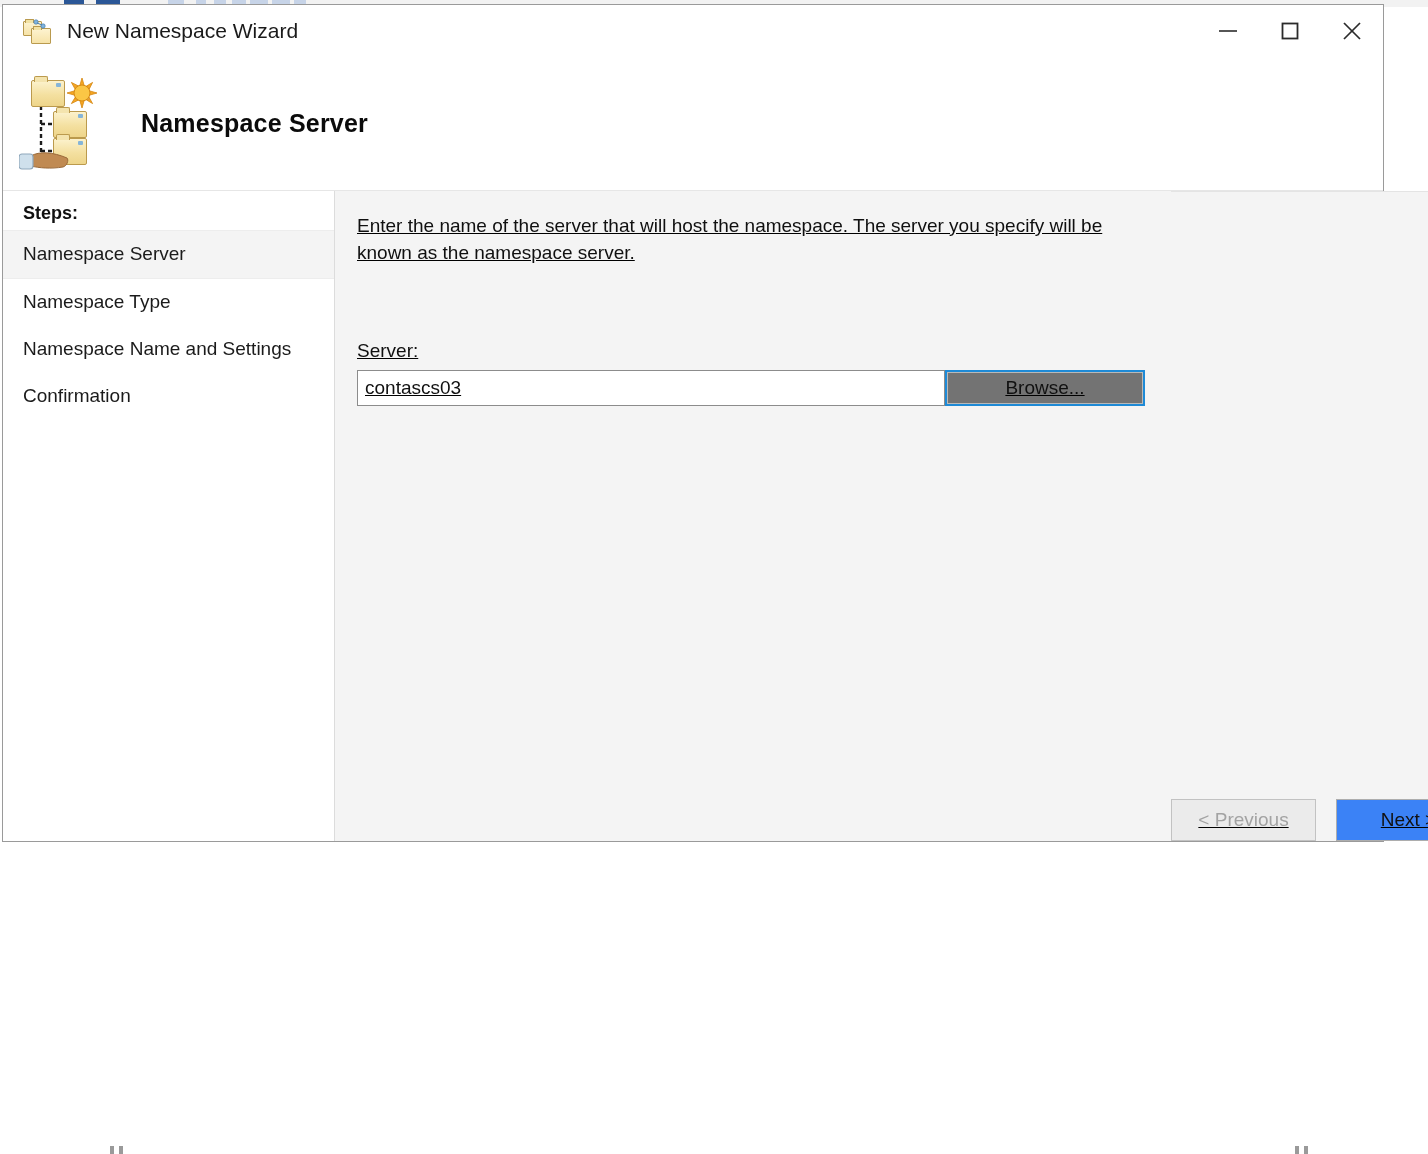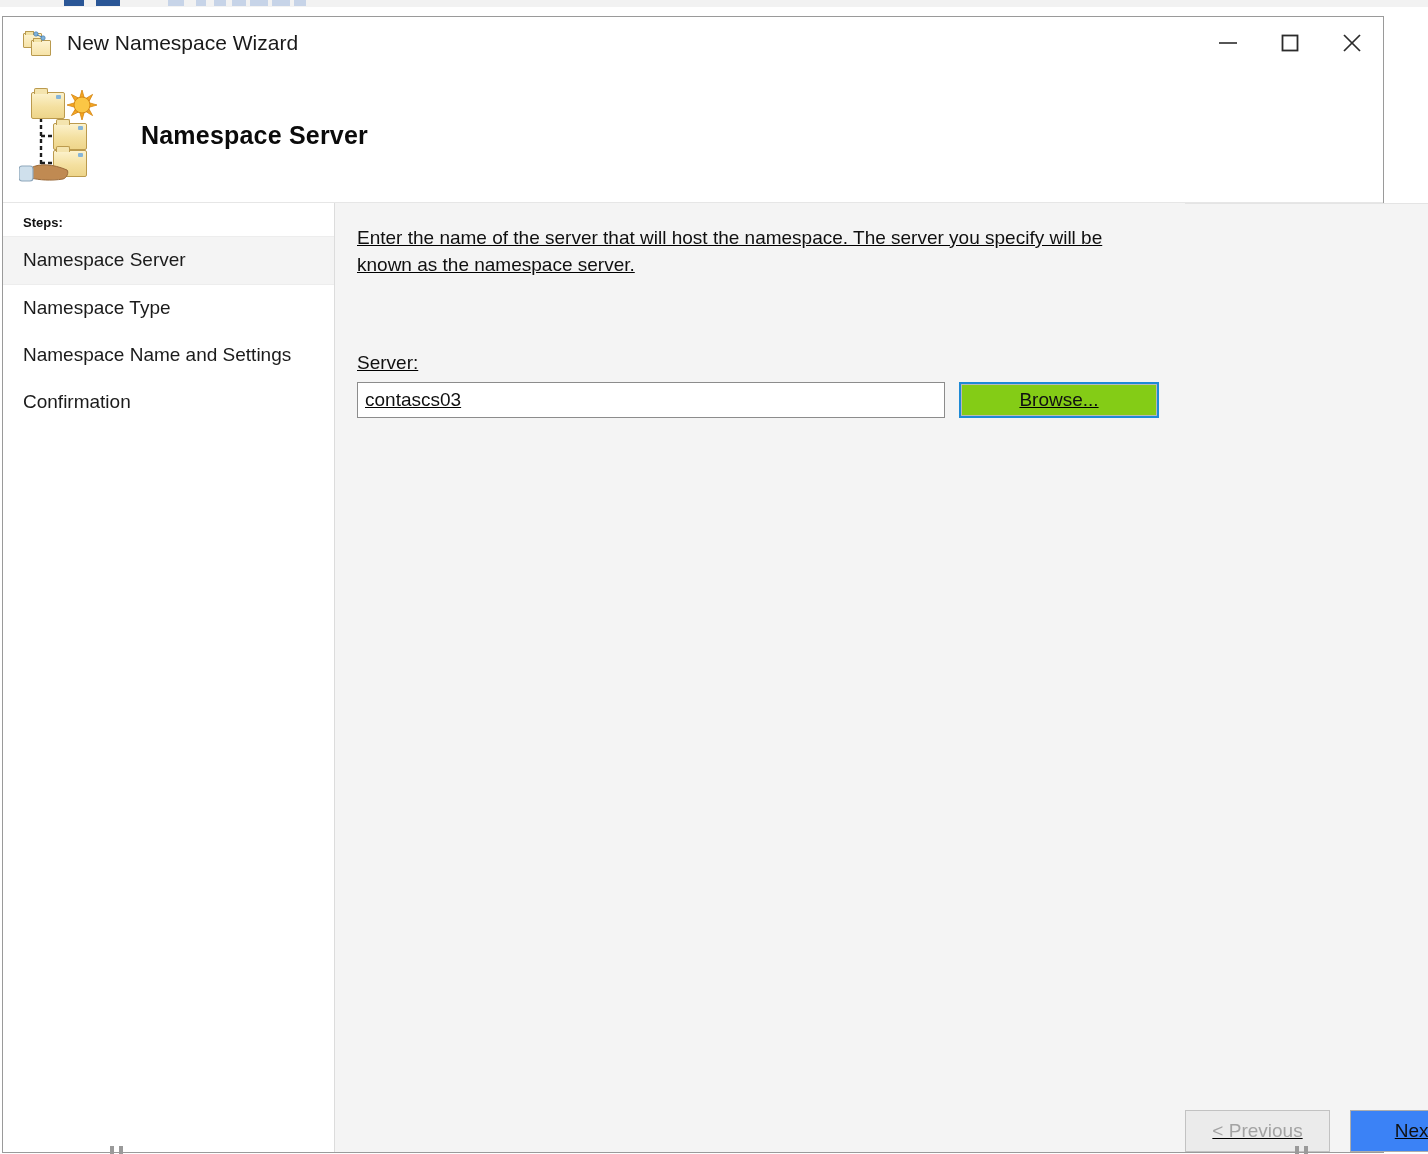--- a/index.html
+++ b/index.html
@@ -32,23 +32,23 @@
   .bg-chip.c5 { left: 214px; width: 12px; }
   .bg-chip.c6 { left: 232px; width: 14px; }
   .bg-chip.c7 { left: 250px; width: 18px; }
   .bg-chip.c8 { left: 272px; width: 18px; }
   .bg-chip.c9 { left: 294px; width: 12px; }
 
   
   .window {
     position: absolute;
     left: 2px;
-    top: 16px;
+    top: 4px;
     width: 1382px;
-    height: 1137px;
+    height: 838px;
     background: #ffffff;
     border: 1px solid #9a9a9a;
     box-sizing: border-box;
     display: flex;
     flex-direction: column;
   }
 
   
   .titlebar {
     height: 52px;
@@ -172,21 +172,21 @@
     min-height: 0;
   }
   .sidebar {
     flex: 0 0 332px;
     background: #ffffff;
     border-right: 1px solid #dcdcdc;
     padding-top: 7px;
     box-sizing: border-box;
   }
   .steps-title {
-    font-size: 13px;
+    font-size: 18px;
     font-weight: bold;
     color: #111111;
     padding: 5px 0 6px 20px;
   }
   .step {
     font-size: 19px;
     color: #1b1b1b;
     padding: 10px 18px 10px 20px;
     line-height: 1.42;
   }
@@ -218,40 +218,39 @@
   }
   .field-label {
     font-size: 19px;
     color: #101010;
     margin-top: 73px;
     margin-bottom: 8px;
   }
   .field-row {
     display: flex;
     align-items: stretch;
-    gap: 14px;
   }
   .text-input {
     width: 588px;
     height: 36px;
     box-sizing: border-box;
     border: 1px solid #8c8c8c;
     background: #ffffff;
     font-family: "Liberation Sans", sans-serif;
     font-size: 19px;
     color: #111111;
     padding: 0 7px;
     outline: none;
   }
   .browse-btn {
     width: 200px;
     height: 36px;
     box-sizing: border-box;
     border: 2px solid #1e8ad6;
-    background: #84cc16;
+    background: #737373;
     font-family: "Liberation Sans", sans-serif;
     font-size: 19px;
     color: #111111;
     padding: 0;
     cursor: default;
   }
   .browse-btn .inner {
     display: block;
     width: 100%;
     height: 100%;

